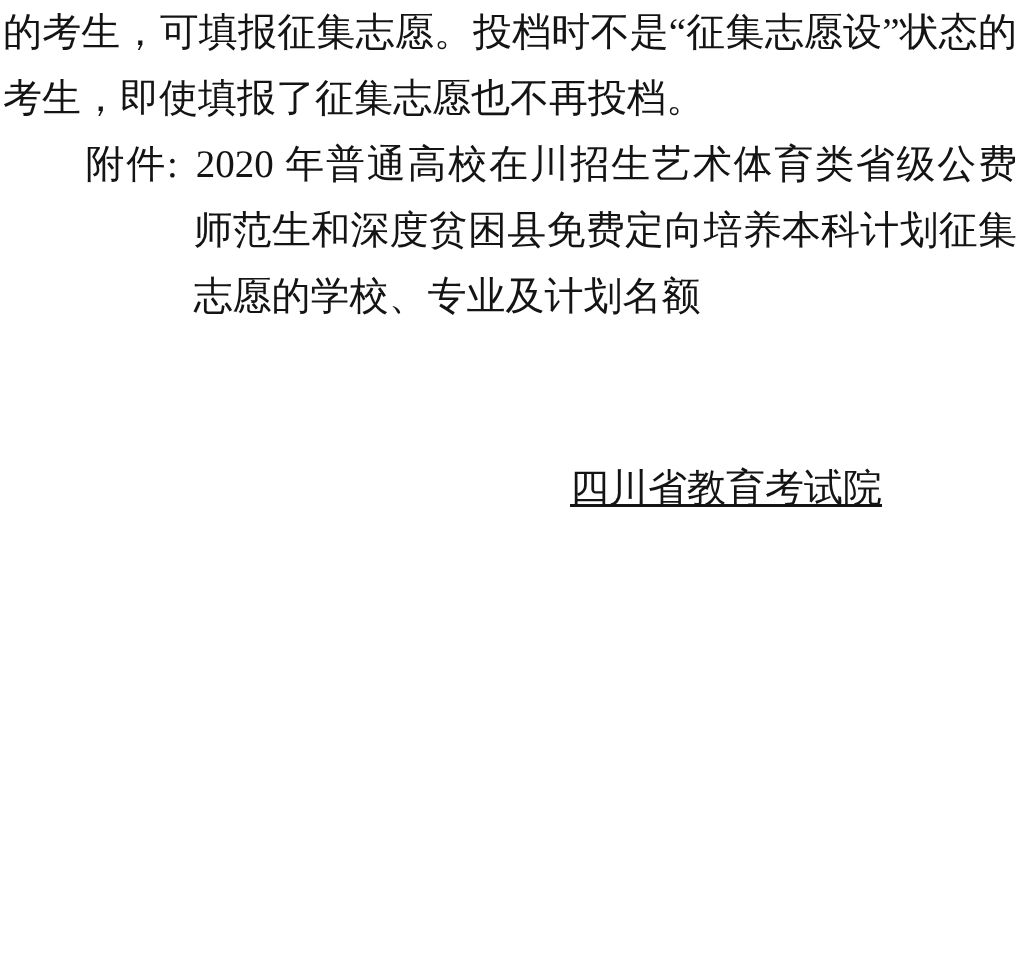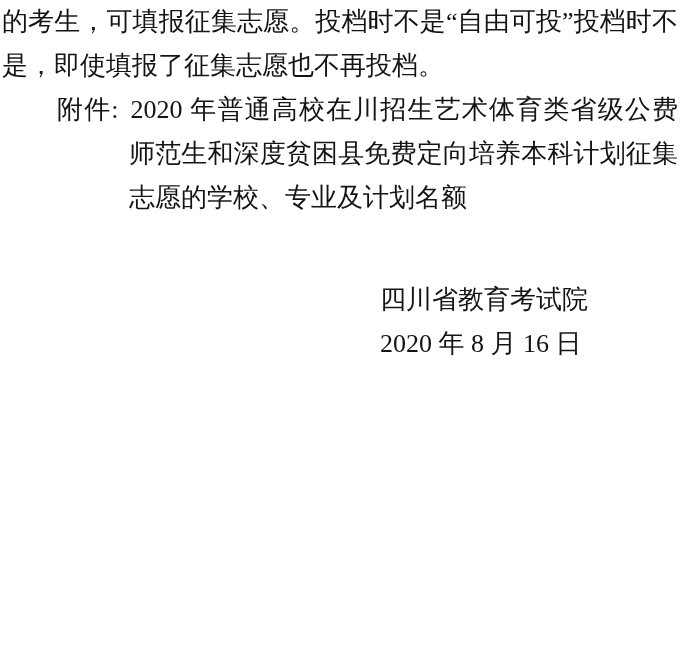--- a/index.html
+++ b/index.html
@@ -31,37 +31,37 @@
   }
   .attachment {
     margin-top: 46px;
     padding-left: 127px;
     text-indent: -72px;
   }
   .attachment .label {
     padding-right: 12px;
   }
   .signature-block {
-    margin-top: 58px;
+    margin-top: 84px;
     padding-left: 378px;
+    text-decoration: underline;
   }
   .signature-block p {
     text-align: left;
     text-indent: 0;
   }
 </style>
 </head>
 <body>
 
 <div class="doc">
 
-  <p>的考生，可填报征集志愿。投档时不是“自由可投”投档时不是，即使填报了征集志愿也不再投档。</p>
+  <p>的考生，可填报征集志愿。投档时不是“征集志愿设”状态的考生，即使填报了征集志愿也不再投档。</p>
 
 
 
   <p class="attachment"><span class="label">附件:</span><span>2020 年普通高校在川招生艺术体育类省级公费师范生和深度贫困县免费定向培养本科计划征集志愿的学校、专业及计划名额</span></p>
 
   <div class="signature-block">
     <p>四川省教育考试院</p>
-    <p>2020 年 8 月 16 日</p>
   </div>
 
 </div>
 
 </body></html>

